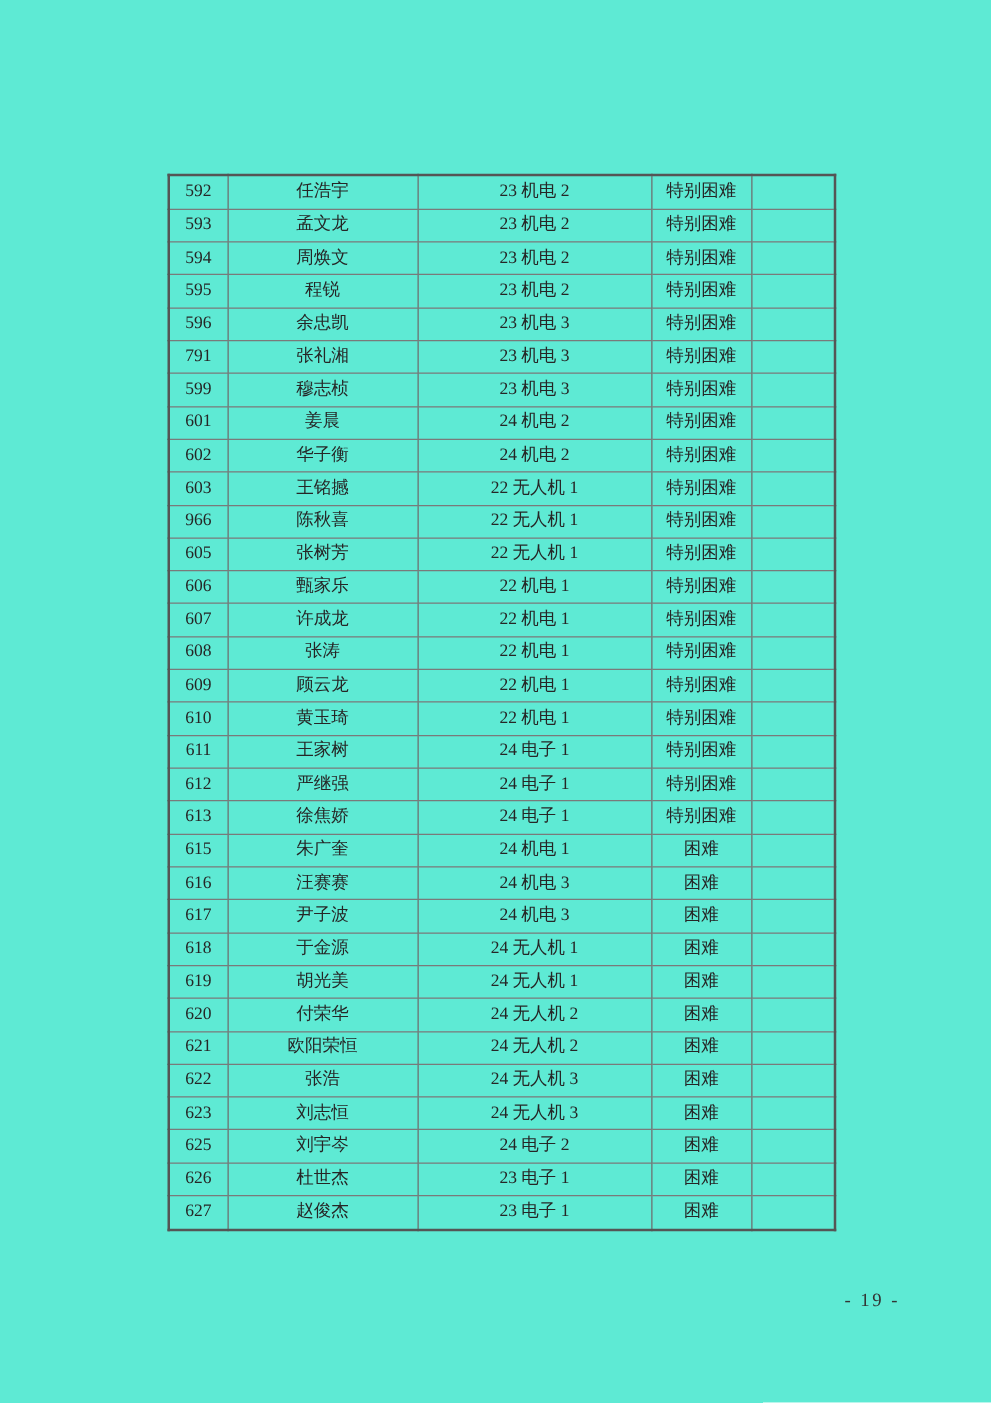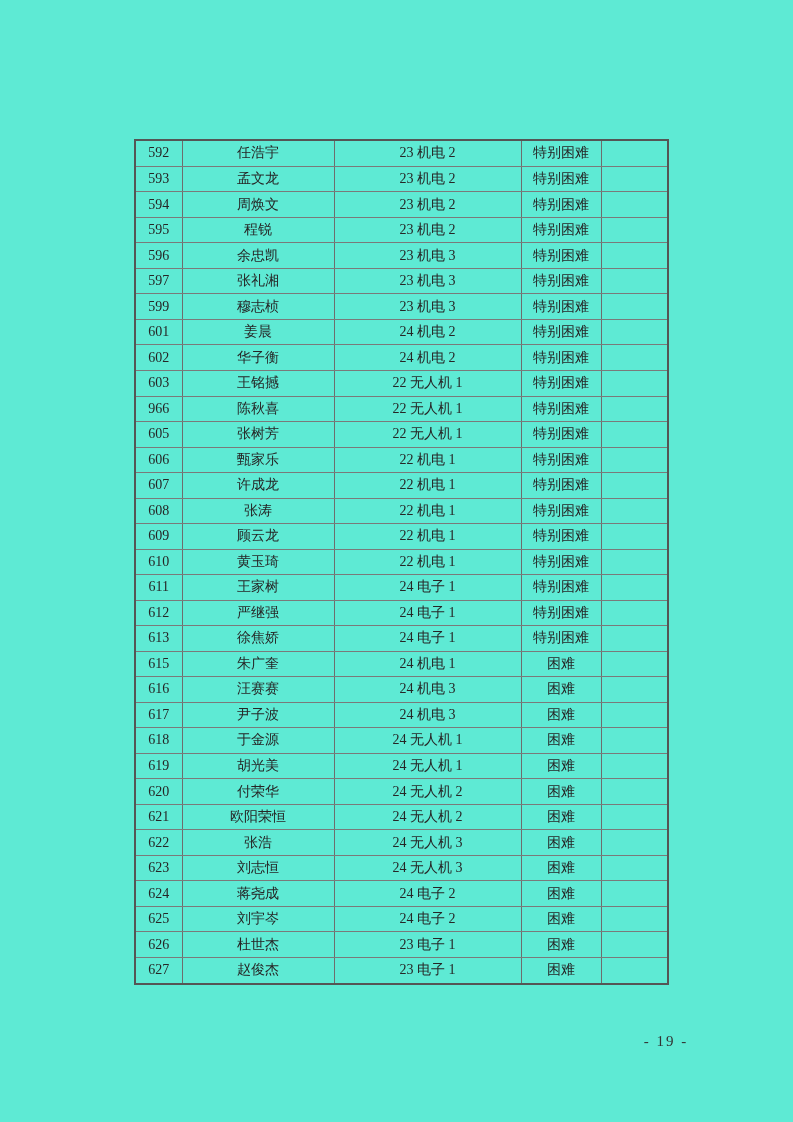--- a/index.html
+++ b/index.html
@@ -48,21 +48,21 @@
   col.c-seq    { width: 47px; }
   col.c-name   { width: 152px; }
   col.c-class  { width: 187px; }
   col.c-status { width: 80px; }
   col.c-note   { width: 67px; }
   .page-number {
     position: absolute;
     top: 1033px;
     left: 612px;
     width: 108px;
-    text-align: center;
+    text-align: right;
     font-size: 15px;
     letter-spacing: 2px;
     color: #333333;
   }
 </style>
 </head>
 <body>
 
 <div class="page">
 
@@ -104,21 +104,21 @@
           <td></td>
         </tr>
         <tr>
           <td>596</td>
           <td>余忠凯</td>
           <td>23 机电 3</td>
           <td>特别困难</td>
           <td></td>
         </tr>
         <tr>
-          <td>597</td>
+          <td>791</td>
           <td>张礼湘</td>
           <td>23 机电 3</td>
           <td>特别困难</td>
           <td></td>
         </tr>
         <tr>
           <td>599</td>
           <td>穆志桢</td>
           <td>23 机电 3</td>
           <td>特别困难</td>
@@ -272,27 +272,20 @@
           <td></td>
         </tr>
         <tr>
           <td>623</td>
           <td>刘志恒</td>
           <td>24 无人机 3</td>
           <td>困难</td>
           <td></td>
         </tr>
         <tr>
-          <td>624</td>
-          <td>蒋尧成</td>
-          <td>24 电子 2</td>
-          <td>困难</td>
-          <td></td>
-        </tr>
-        <tr>
           <td>625</td>
           <td>刘宇岑</td>
           <td>24 电子 2</td>
           <td>困难</td>
           <td></td>
         </tr>
         <tr>
           <td>626</td>
           <td>杜世杰</td>
           <td>23 电子 1</td>

